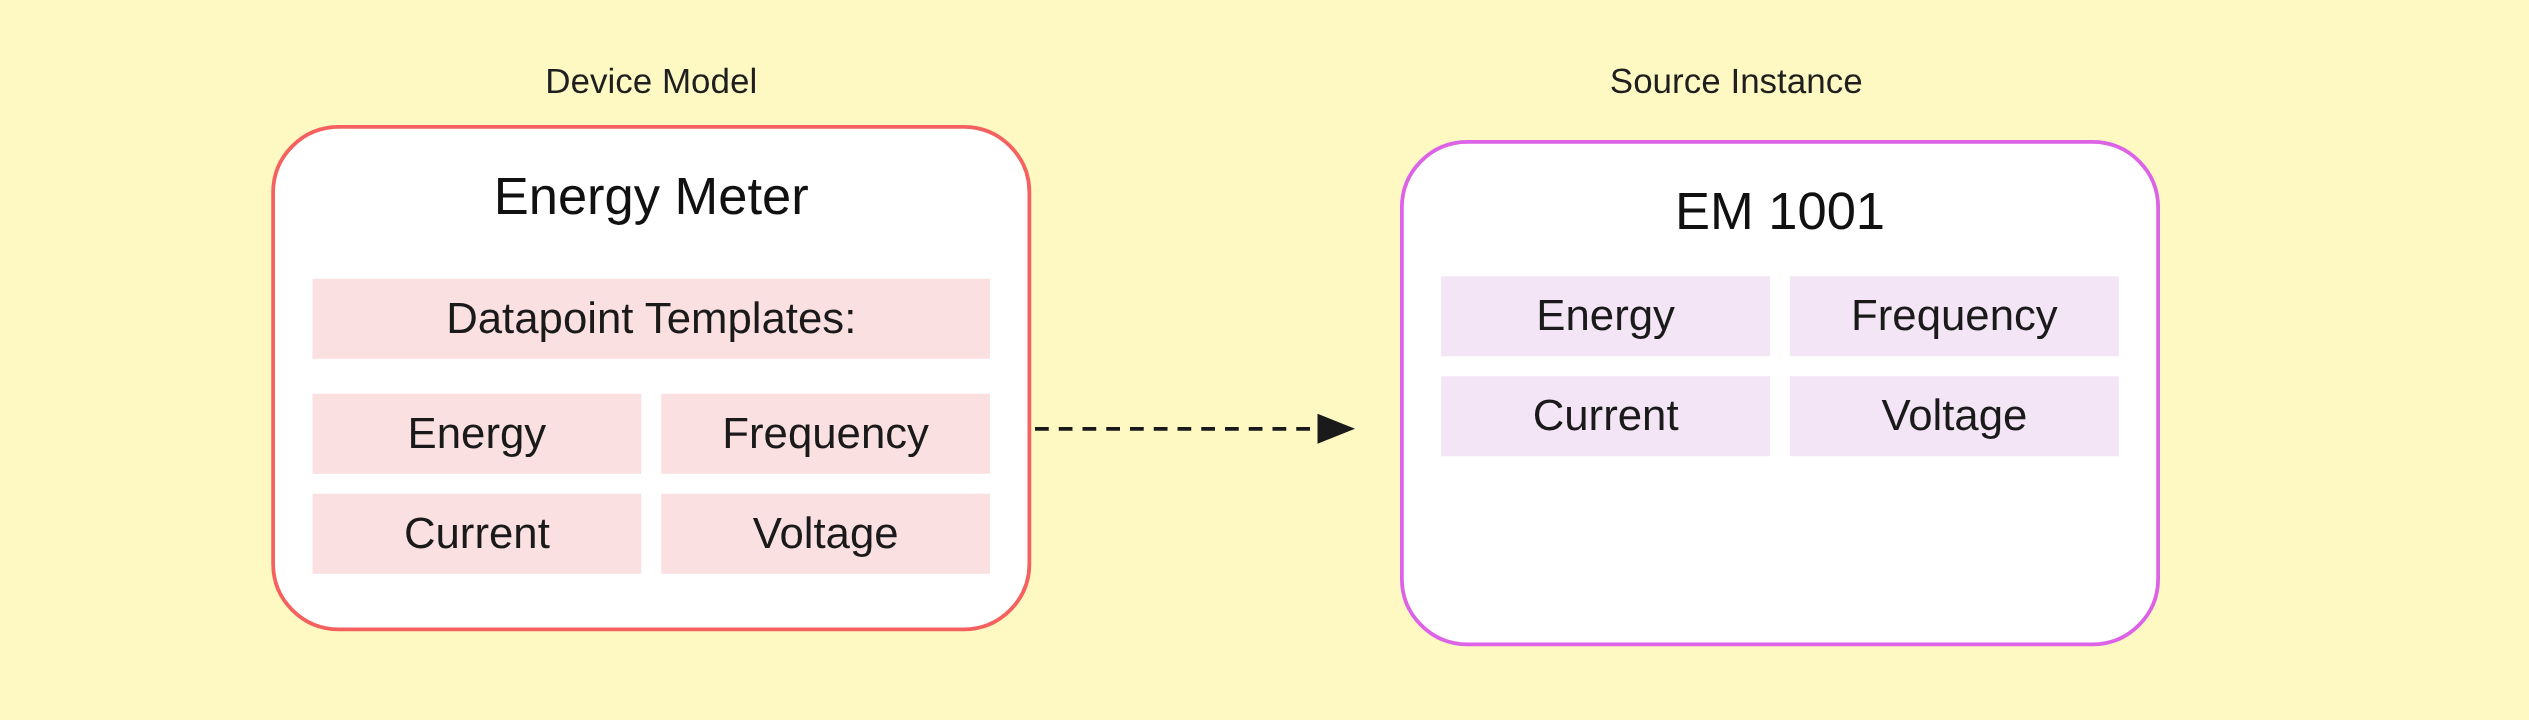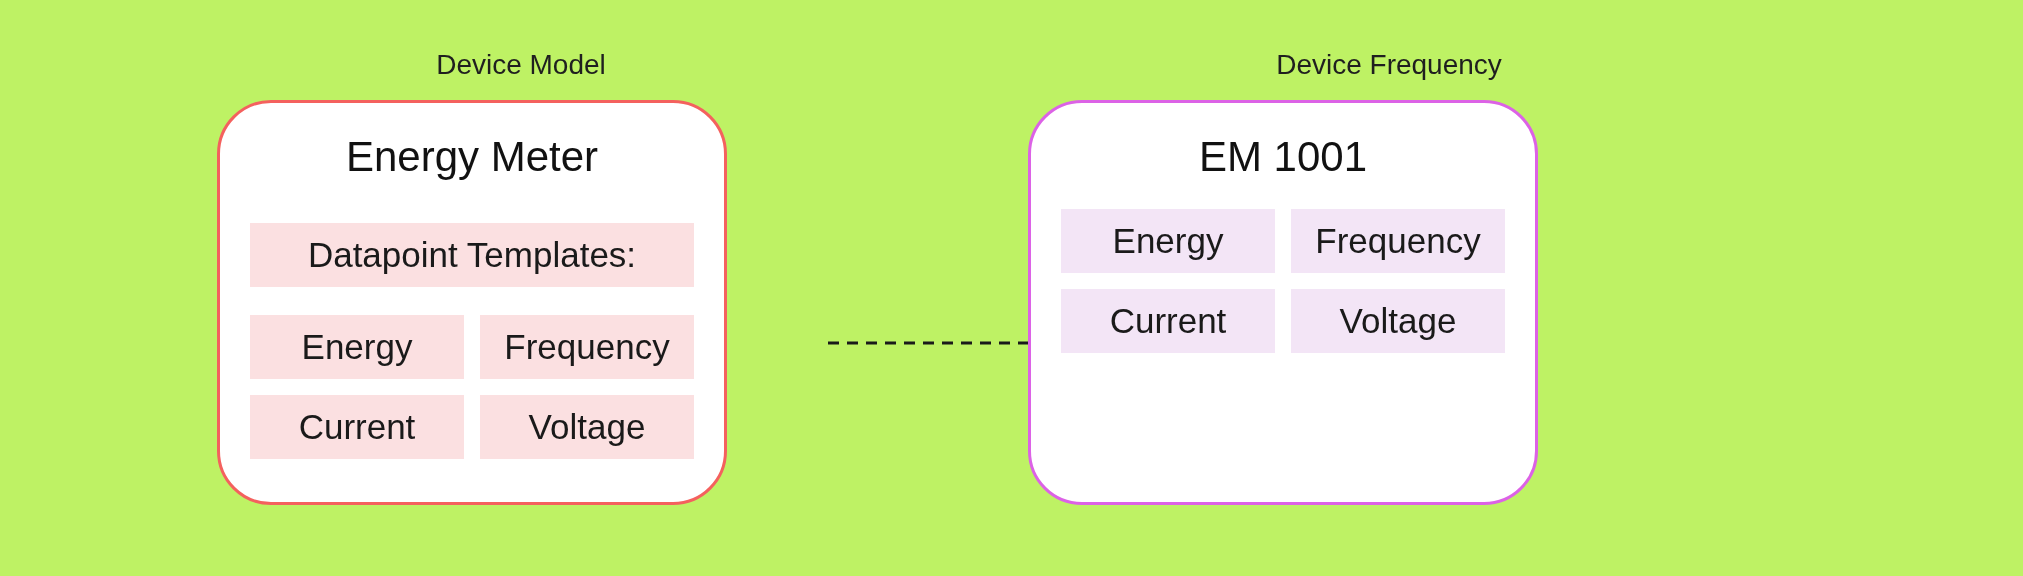--- a/index.html
+++ b/index.html
@@ -25,37 +25,38 @@
     font-size: 28px;
     line-height: 1.2;
     color: #1f1f1f;
   }
   .group-label.model   { left: 217px; }
   .group-label.instance{ left: 1085px; }
 
   .card {
     position: absolute;
     top: 100px;
-    width: 510px;
+    width: 608px;
     height: 405px;
     box-sizing: border-box;
     background: #ffffff;
     border: 3px solid #000;
     border-radius: 54px;
     padding: 24px 30px 0 30px;
     display: flex;
     flex-direction: column;
   }
   .card.model {
     left: 217px;
     border-color: var(--model-border, #F4615E);
   }
   .card.instance {
-    left: 1028px;
+    left: 1120px;
     border-color: var(--instance-border, #DC62E6);
+    margin-top: 12px;
   }
 
   .card-title {
     text-align: center;
     font-size: 42px;
     line-height: 1.15;
     color: #111111;
     margin-top: 6px;
   }
 
@@ -102,41 +103,41 @@
     stroke-width: 3;
     stroke-dasharray: 11 8;
   }
   .arrow-svg polygon {
     fill: var(--arrow-color, #1a1a1a);
   }
 </style>
 </head>
 <body>
 
-<div class="canvas" style="background: #bef264;">
+<div class="canvas" style="background: #fef9c3;">
 
   <div class="group-label model">Device Model</div>
 
   <div class="card model">
     <div class="card-title">Energy Meter</div>
     <div class="banner">Datapoint Templates:</div>
     <div class="chip-grid">
       <div class="chip">Energy</div>
       <div class="chip">Frequency</div>
       <div class="chip">Current</div>
       <div class="chip">Voltage</div>
     </div>
   </div>
 
   <svg class="arrow-svg" viewBox="0 0 260 28">
     <line x1="2" y1="14" x2="230" y2="14"></line>
     <polygon points="228,2 258,14 228,26"></polygon>
   </svg>
 
-  <div class="group-label instance">Device Frequency</div>
+  <div class="group-label instance">Source Instance</div>
 
   <div class="card instance">
     <div class="card-title">EM 1001</div>
     <div class="chip-grid">
       <div class="chip">Energy</div>
       <div class="chip">Frequency</div>
       <div class="chip">Current</div>
       <div class="chip">Voltage</div>
     </div>
   </div>

